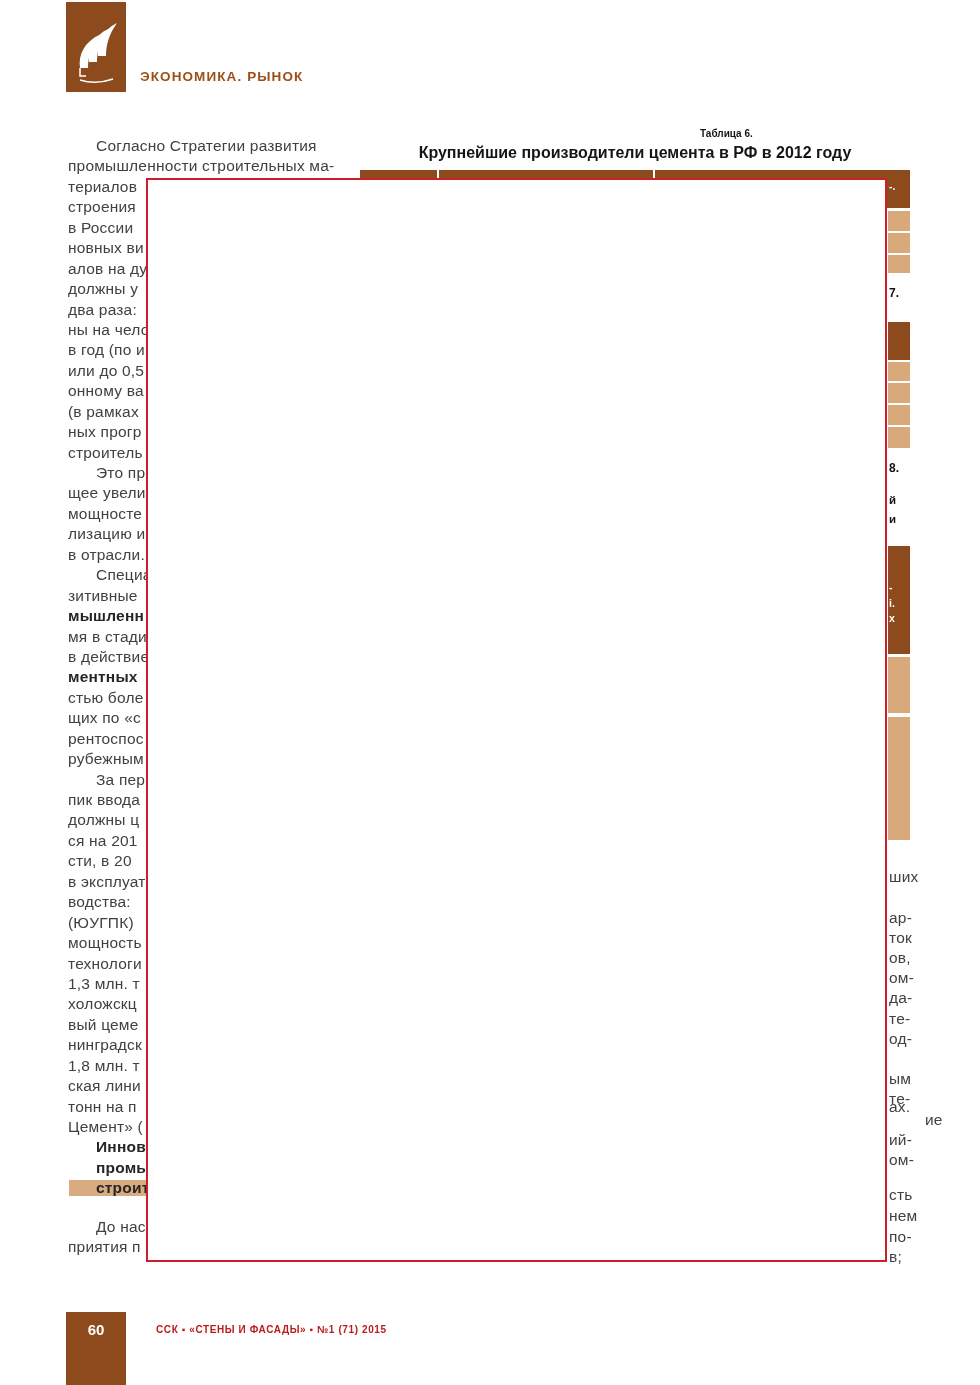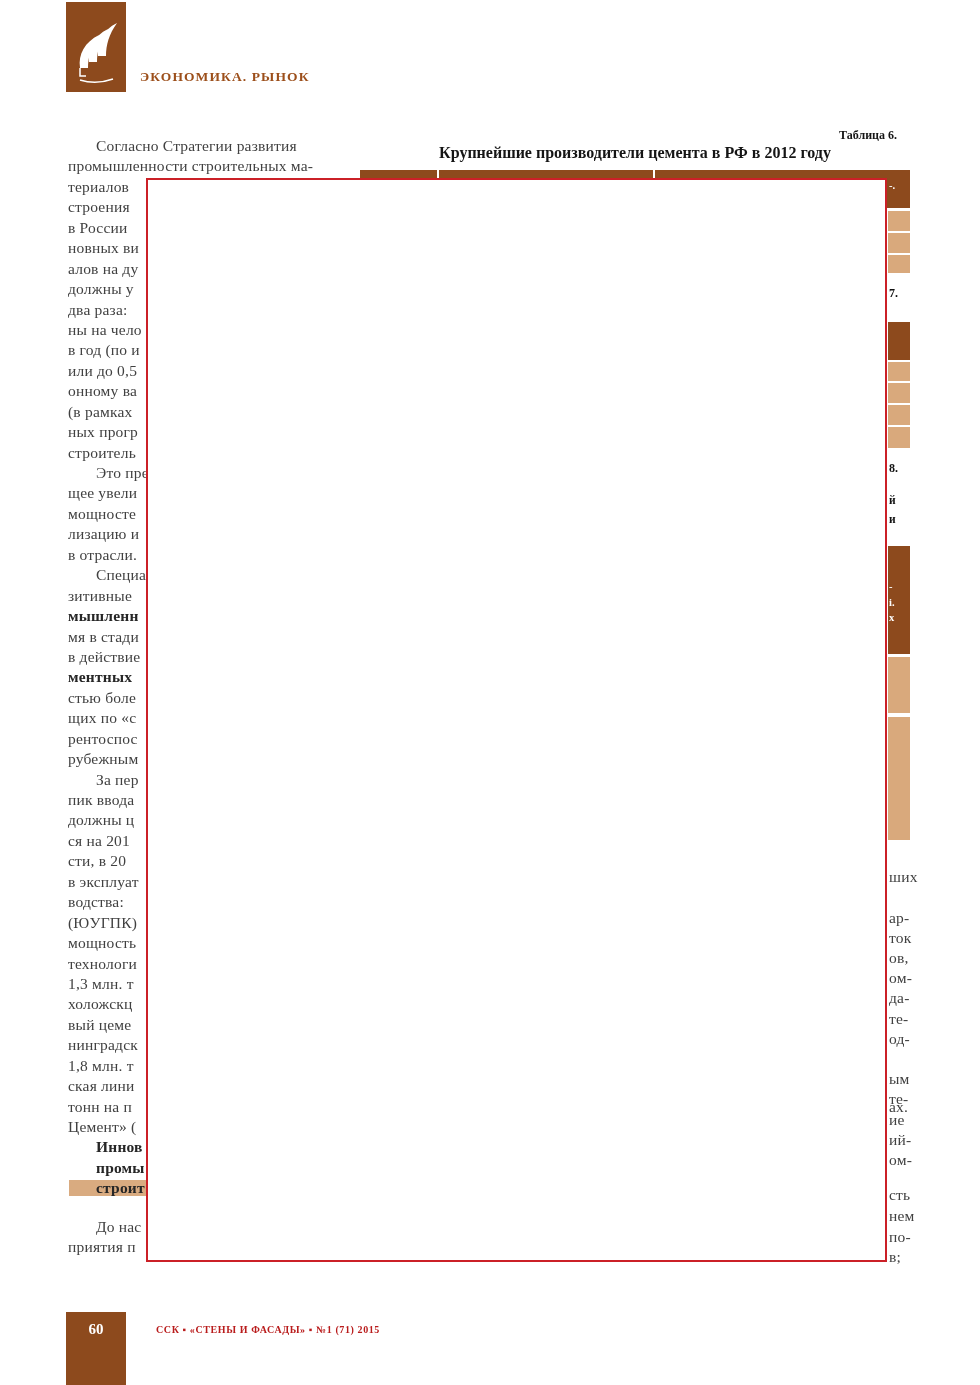--- a/index.html
+++ b/index.html
@@ -4,32 +4,32 @@
 <style>
   :root{
     --brown:#8d4a1d;
     --tan:#d9a97c;
     --accent:#9c4f1b;
     --red:#cb2027;
     --body:#414141;
   }
   html,body{margin:0;padding:0;background:#ffffff;}
   .page{position:relative;width:980px;height:1385px;background:#ffffff;
-        font-family:Liberation Serif, serif;overflow:hidden;}
+        font-family:Liberation Sans, sans-serif;overflow:hidden;}
 
   
   .logo{position:absolute;left:66px;top:2px;width:60px;height:90px;background:var(--brown);}
 
   
   .section-header{position:absolute;left:140px;top:69px;font-size:13.5px;font-weight:bold;
         letter-spacing:1.1px;color:var(--accent);}
 
   
-  .t6cap{position:absolute;left:700px;top:128px;width:197px;text-align:right;
-        font-weight:bold;font-size:12px;color:#151515;}
+  .t6cap{position:absolute;left:700px;top:128px;width:197px;
+        font-weight:bold;font-size:10px;color:#151515;}
   .t6title{position:absolute;left:360px;top:144px;width:550px;text-align:center;
         font-weight:bold;font-size:16px;color:#151515;}
 
   
   .t6band{position:absolute;left:360px;top:170px;width:550px;height:38px;background:var(--brown);z-index:1;}
   .t6div{position:absolute;top:0;width:2px;height:100%;background:#ffffff;}
   .t6div.d1{left:77px;}
   .t6div.d2{left:293px;}
 
   
@@ -175,21 +175,21 @@
       <div class="rf" style="top: 909px; text-align: center;">ар-</div>
       <div class="rf" style="top: 929px;">ток</div>
       <div class="rf" style="top: 949px;">ов,</div>
       <div class="rf" style="top: 969px;">ом-</div>
       <div class="rf" style="top: 989px;">да-</div>
       <div class="rf" style="top: 1010px;">те-</div>
       <div class="rf" style="top: 1030px;">од-</div>
       <div class="rf" style="top: 1050px; margin-top: 48px;">ах.</div>
       <div class="rf" style="top: 1070px;">ым</div>
       <div class="rf" style="top: 1090px;">те-</div>
-      <div class="rf" style="top: 1111px;">ие</div>
+      <div class="rf" style="top: 1111px; margin-left: 36px;">ие</div>
       <div class="rf" style="top: 1131px;">ий-</div>
       <div class="rf" style="top: 1151px;">ом-</div>
       <div class="rf" style="top: 1186px;">сть</div>
       <div class="rf" style="top: 1207px;">нем</div>
       <div class="rf" style="top: 1228px;">по-</div>
       <div class="rf" style="top: 1248px;">в;</div>
     </div>
 
   <div class="overlay"></div>
 

